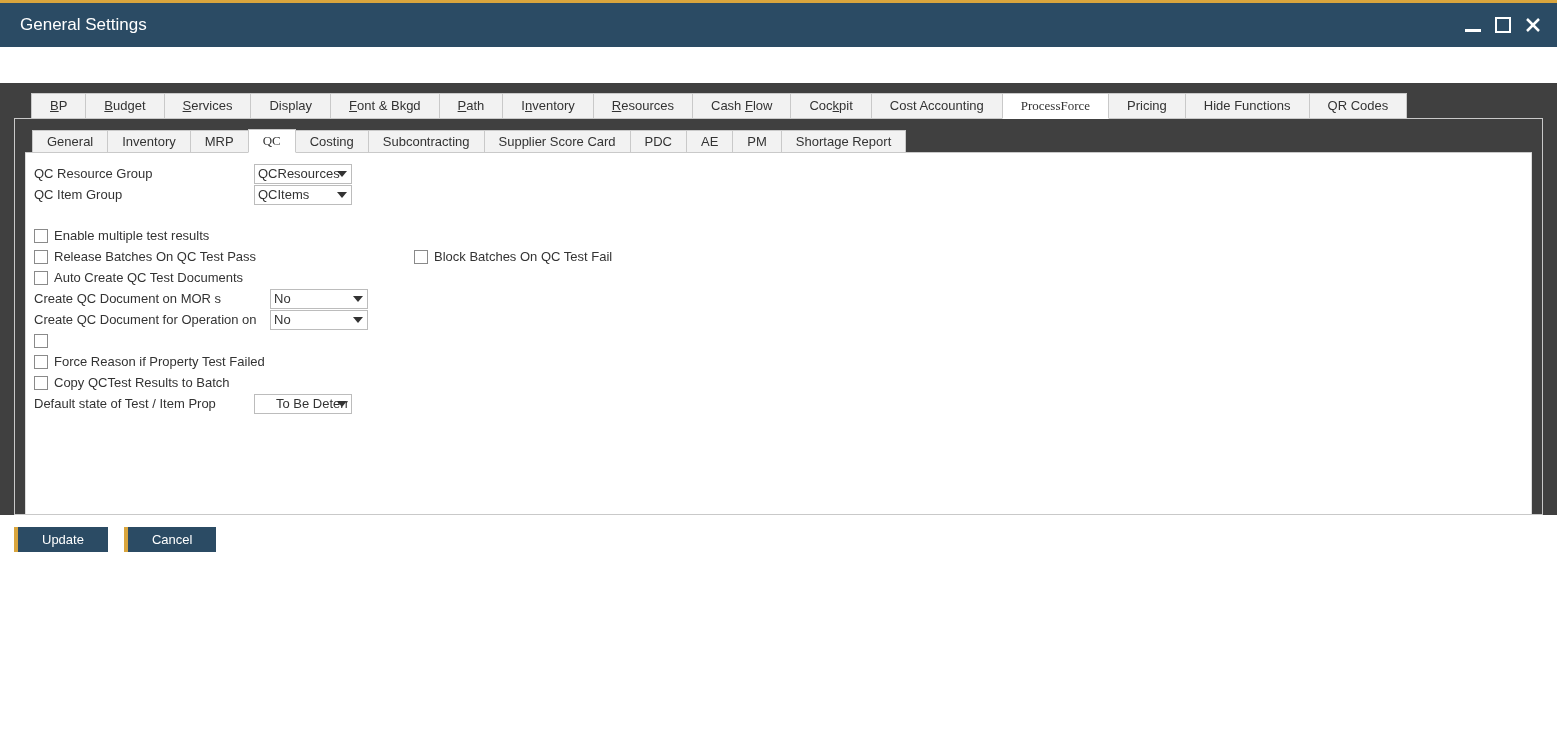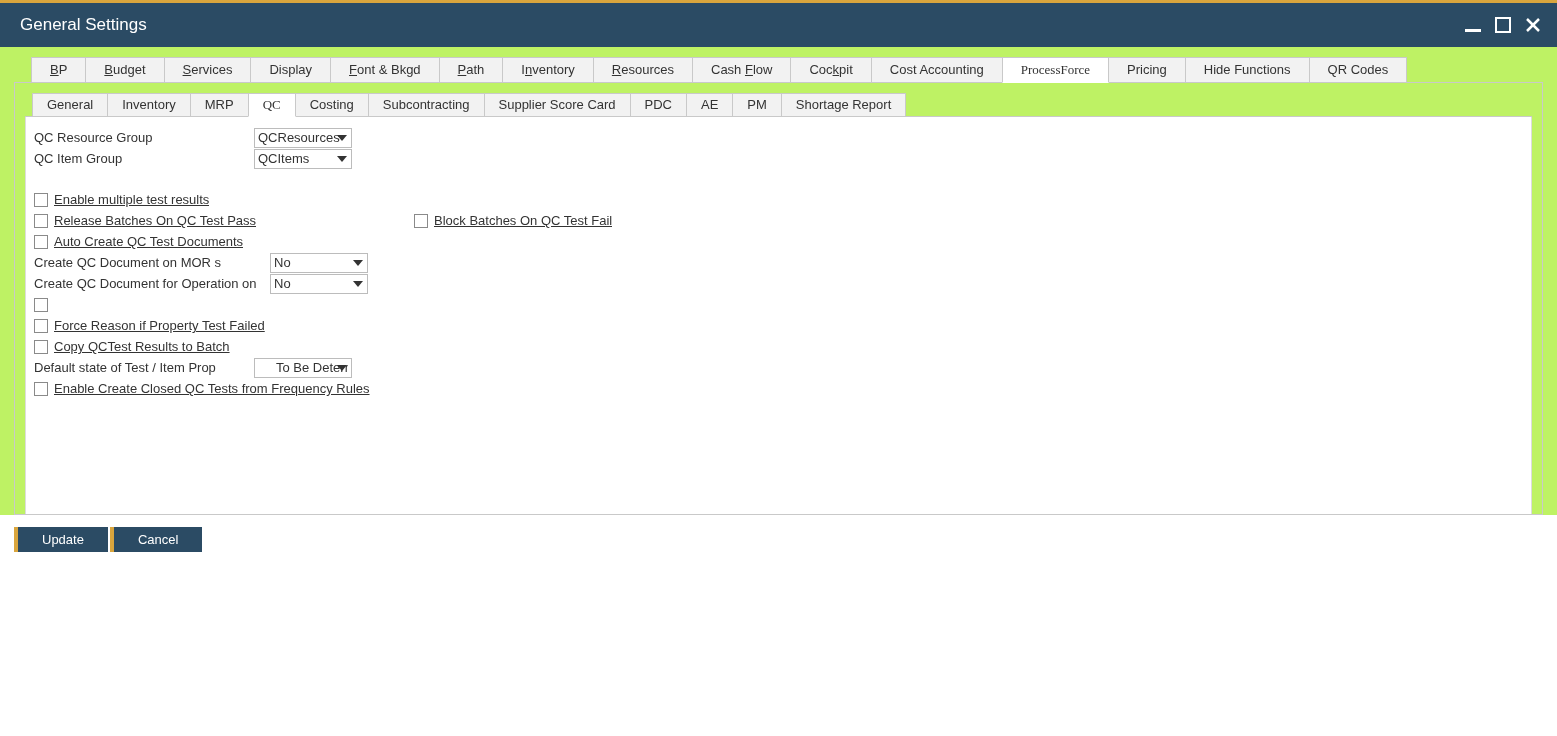--- a/index.html
+++ b/index.html
@@ -40,24 +40,25 @@
     display: flex;
     align-items: center;
     justify-content: center;
     cursor: pointer;
     color: #fff;
   }
   .ctl svg { width: 18px; height: 18px; }
   .content {
     flex: 1;
     padding: 10px 14px 0 14px;
-    background: #bef264;
+    background: #404040;
     display: flex;
     flex-direction: column;
     overflow: hidden;
+    margin-top: 36px;
   }
   .tabstrip {
     display: flex;
     border-bottom: 1px solid #c9c9c9;
     padding-left: 18px;
   }
   .tab {
     background: #f2f2f2;
     border: 1px solid #c9c9c9;
     border-bottom: none;
@@ -88,20 +89,21 @@
   .inner-panel {
     border: 1px solid #dcdcdc;
     border-top: none;
     padding: 10px 8px;
     height: 530px;
     background: #fff;
   }
   .tabstrip.inner {
     padding-left: 8px;
     border-bottom: 1px solid #c9c9c9;
+    align-items: center;
   }
   .tabstrip.inner .tab {
     padding: 3px 14px;
   }
   .row {
     display: flex;
     align-items: center;
     height: 21px;
     margin: 0;
   }
@@ -156,31 +158,30 @@
     cursor: pointer;
     flex-shrink: 0;
   }
   .chk.checked svg { display: block; }
   .chk svg { display: none; width: 12px; height: 12px; }
   .chklabel {
     font-size: 13px;
     color: #333;
     white-space: nowrap;
     overflow: hidden;
-    text-decoration: underline;
   }
   .twocol {
     display: flex;
   }
   .col1 { width: 380px; }
   .col2 { }
   .footer {
     padding: 12px 26px 16px 14px;
     display: flex;
-    gap: 2px;
+    gap: 16px;
   }
   .btn {
     background: #2b4b64;
     color: #fff;
     border: none;
     border-left: 4px solid #d9a53d;
     padding: 5px 24px;
     font-size: 13px;
     cursor: pointer;
     min-width: 90px;
@@ -330,24 +331,20 @@
         </div>
 
         <div class="row">
           <div class="label" style="width:220px">Default state of Test / Item Prop</div>
           <div class="select">
             <span class="val" style="max-width:72px">To Be Determined</span>
             <span class="caret"></span>
           </div>
         </div>
 
-        <div class="chkrow truncate">
-          <div class="chk"></div>
-          <span class="chklabel">Enable Create Closed QC Tests from Frequency Rules</span>
-        </div>
 
 
       </div>
     </div>
   </div>
 
   <div class="footer">
     <button class="btn">Update</button>
     <button class="btn">Cancel</button>
   </div>

